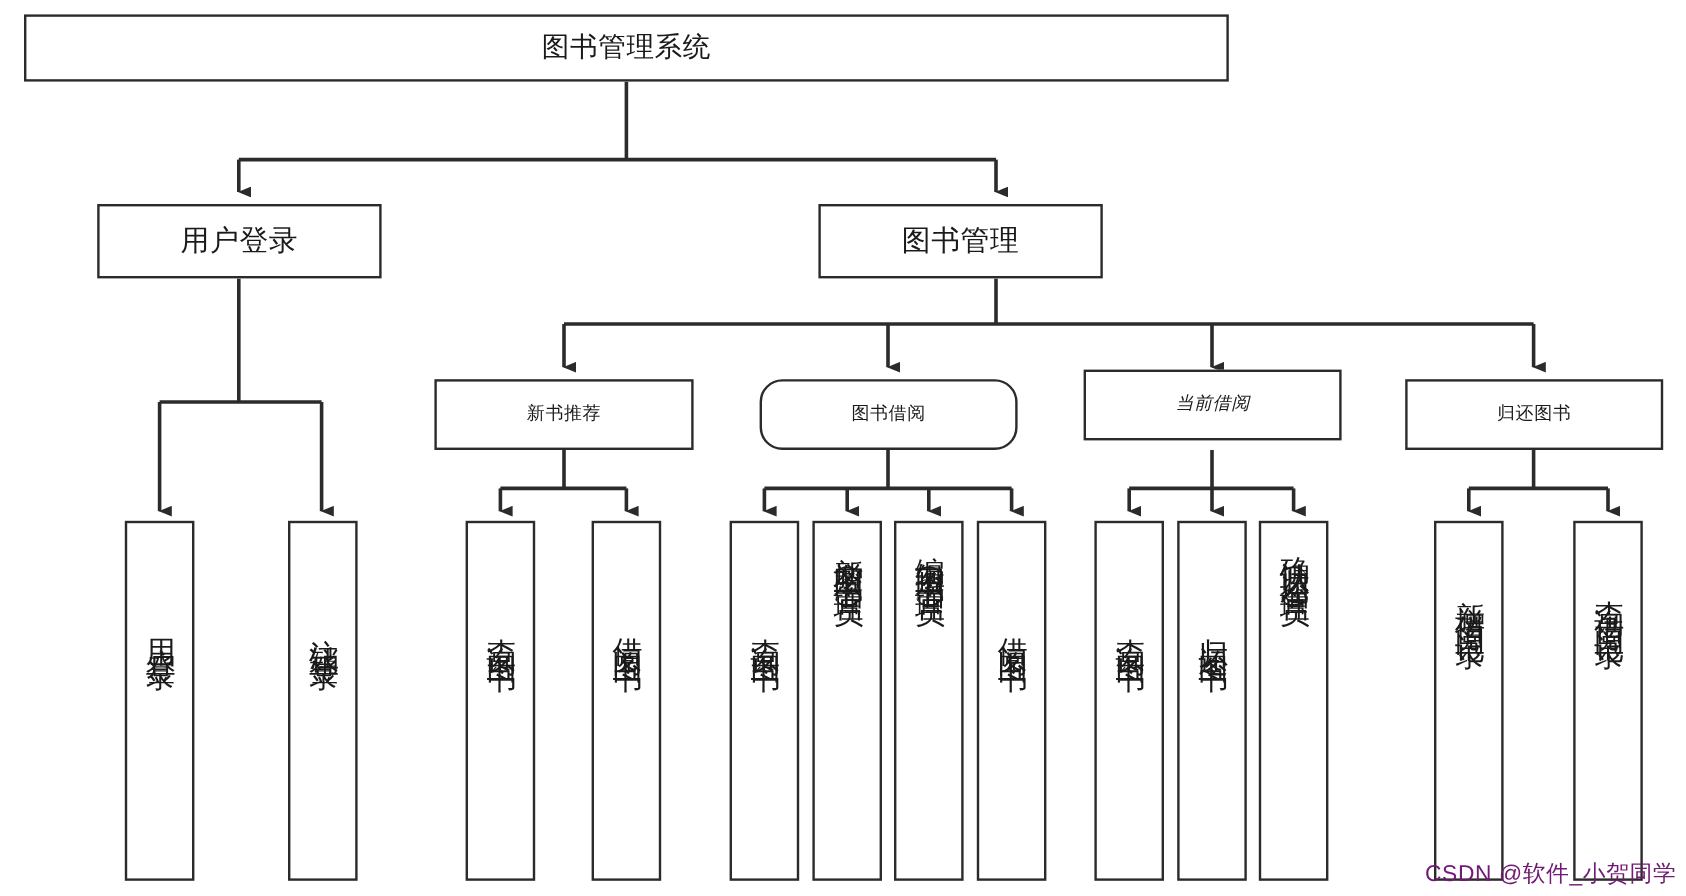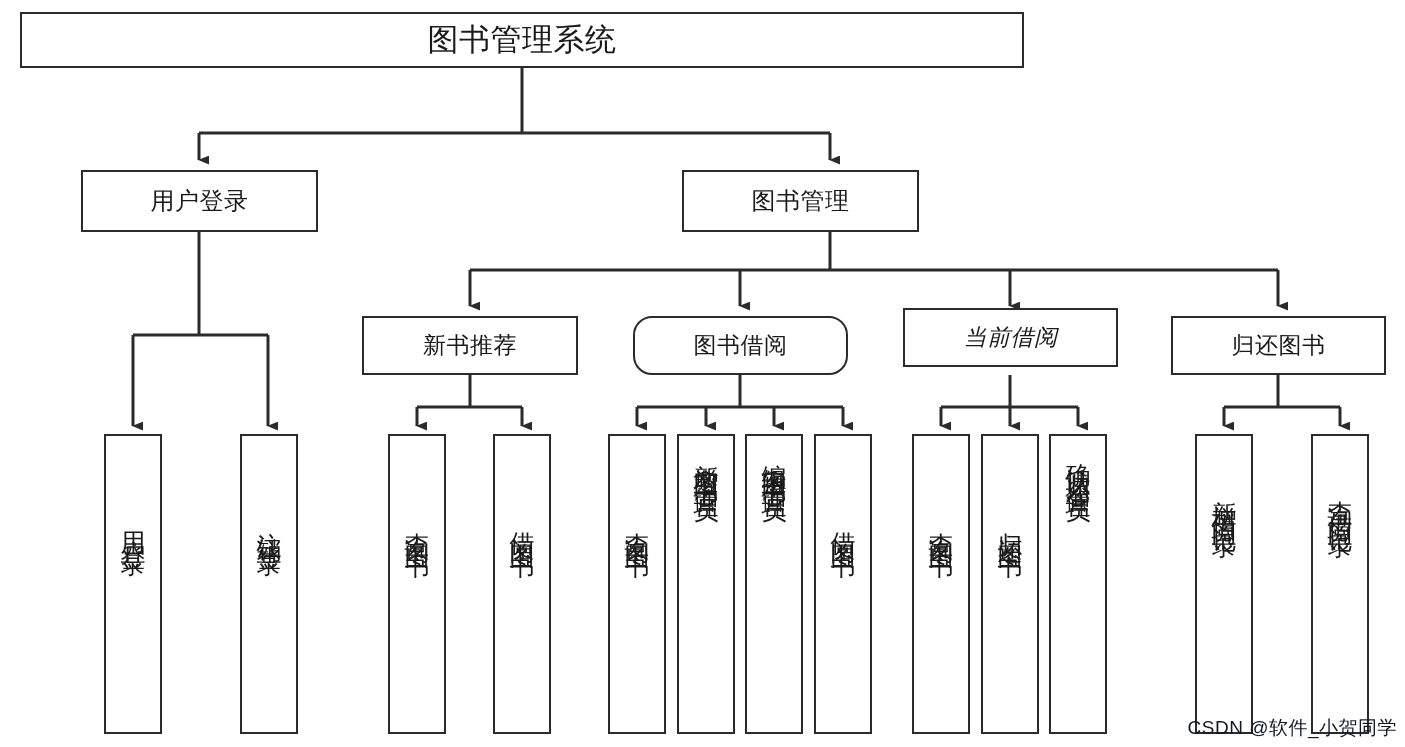--- a/index.html
+++ b/index.html
@@ -41,23 +41,23 @@
     line-height: 1.12;
     letter-spacing: 0.5px;
   }
   
   .node-box.horiz .node-label {
     writing-mode: horizontal-tb;
     font-size: 24px;
     text-align: center;
     white-space: nowrap;
   }
-  .node-box.level-root .node-label { font-size: 31px; }
+  .node-box.level-root .node-label { font-size: 23px; }
   .node-box.level-2 .node-label { font-size: 24px; }
-  .node-box.level-3 .node-label { font-size: 23px; }
+  .node-box.level-3 .node-label { font-size: 15px; }
   
   .node-box.vert {
     align-items: flex-start;
     justify-content: center;
     padding-top: 6px;
   }
   .node-box.vert .node-label {
     writing-mode: vertical-rl;
     text-orientation: upright;
     font-size: 25px;
@@ -74,21 +74,21 @@
   }
   .node-box.vert.tall .node-label {
     padding-top: 2px;
     letter-spacing: 5px;
   }
   .watermark {
     position: absolute;
     right: 8px;
     bottom: 6px;
     font-size: 19px;
-    color: #0f172a;
+    color: #701a75;
     white-space: nowrap;
     letter-spacing: 0.5px;
   }
 </style>
 </head>
 <body>
 
 <div id="diagram-root">
 
   <svg class="diagram-svg" viewBox="0 0 1405 747">

